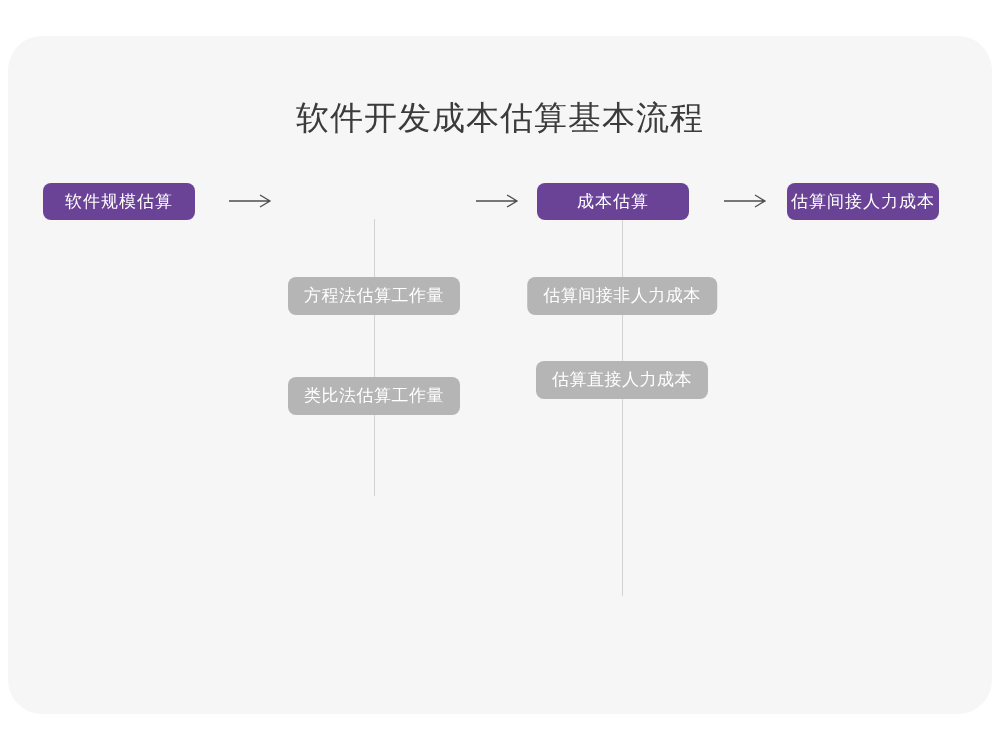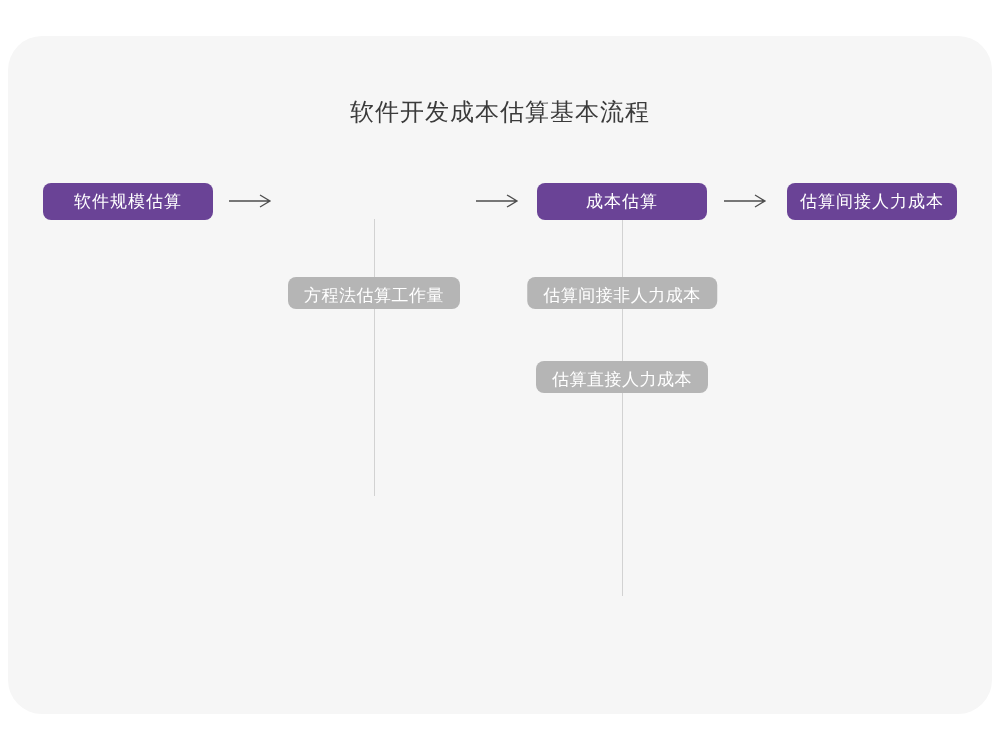--- a/index.html
+++ b/index.html
@@ -12,36 +12,36 @@
   }
   .card {
     position: absolute; left: 8px; top: 36px;
     width: 984px; height: 678px;
     background: var(--card-bg, #f6f6f6);
     border-radius: 34px;
   }
   .title {
     position: absolute; top: 60px; left: 0; width: 100%;
     text-align: center;
-    font-size: 24px; letter-spacing: 1px;
+    font-size: 33px; letter-spacing: 1px;
     color: var(--title-text, #3b3b3b);
   }
   .stage {
-    position: absolute; width: 170px; height: 37px; line-height: 37px;
+    position: absolute; width: 152px; height: 37px; line-height: 37px;
     text-align: center; box-sizing: border-box;
     background: var(--stage-bg, #6a4396);
     color: var(--stage-text, #ffffff);
     border-radius: 8px;
     font-size: 17px; letter-spacing: 1px;
     white-space: nowrap;
     z-index: 3;
   }
   .sub {
     position: absolute; transform: translateX(-50%);
-    height: 32px; line-height: 38px; padding: 0 16px;
+    height: 38px; line-height: 38px; padding: 0 16px;
     background: var(--substep-bg, #b5b5b5);
     color: var(--substep-text, #ffffff);
     border-radius: 8px;
     font-size: 17px; letter-spacing: 0.5px;
     white-space: nowrap; text-align: center;
     z-index: 3;
   }
   .vline {
     position: absolute; width: 1px;
     background: var(--connector, #d2d2d2);
@@ -71,17 +71,18 @@
     <path d="M1 8 H41 M32 2 L42 8 L32 14" fill="none" stroke="currentColor" stroke-width="1.3"></path>
   </svg>
   <svg class="arrow" style="left:467px; top:157px" width="44" height="16" viewBox="0 0 44 16" aria-hidden="true">
     <path d="M1 8 H41 M32 2 L42 8 L32 14" fill="none" stroke="currentColor" stroke-width="1.3"></path>
   </svg>
   <svg class="arrow" style="left:715px; top:157px" width="44" height="16" viewBox="0 0 44 16" aria-hidden="true">
     <path d="M1 8 H41 M32 2 L42 8 L32 14" fill="none" stroke="currentColor" stroke-width="1.3"></path>
   </svg>
 
   <div class="sub" style="left:366px; top:241px">方程法估算工作量</div>
+  <div class="sub" style="left:366px; top:341px">类比法估算工作量</div>
 
   <div class="sub" style="left:614px; top:241px">估算间接非人力成本</div>
   <div class="sub" style="left:614px; top:325px">估算直接人力成本</div>
 
 </div>
 
 </body></html>

